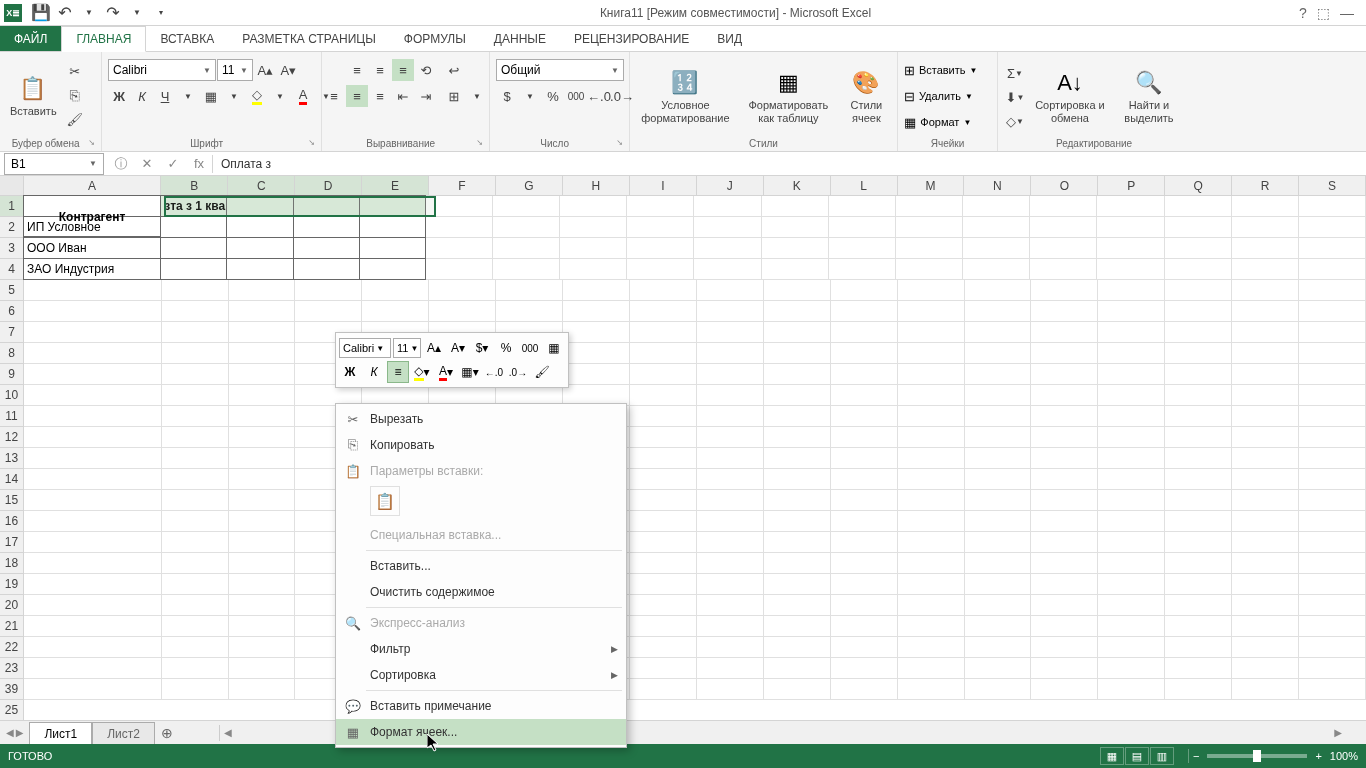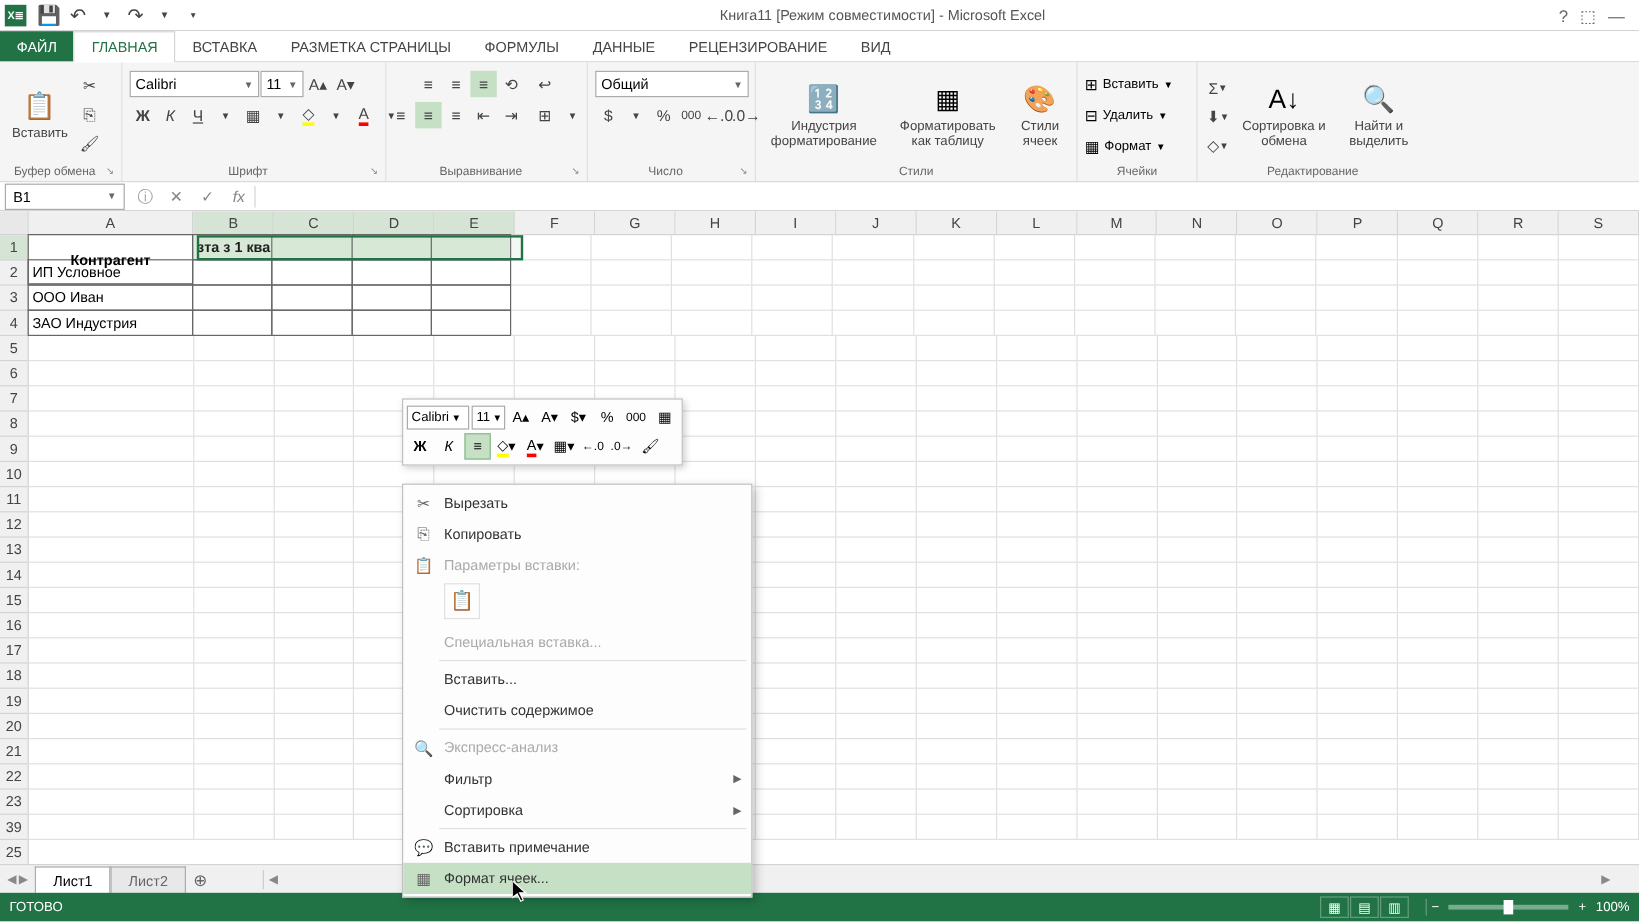--- a/index.html
+++ b/index.html
@@ -220,21 +220,21 @@
         <div class="small-btn">.0→</div>
       </div>
     </div>
     <div class="group-label"><span>Число</span><span class="launcher">↘</span></div>
   </div>
 
   <div class="ribbon-group" style="width:268px">
     <div class="group-body">
       <div class="big-btn">
         <div class="ico">🔢</div>
-        <div class="lbl">Индустрия форматирование</div>
+        <div class="lbl">Условное форматирование</div>
       </div>
       <div class="big-btn">
         <div class="ico">▦</div>
         <div class="lbl">Форматировать как таблицу</div>
       </div>
       <div class="big-btn">
         <div class="ico">🎨</div>
         <div class="lbl">Стили ячеек</div>
       </div>
     </div>
@@ -284,22 +284,23 @@
 
 <div class="formula-bar">
   <div class="name-box">
       <span>B1</span>
       <span class="arrow">▼</span>
     </div>
   <div class="fb-btns">
     <div class="fb-btn" style="color:#999">ⓘ</div>
     <div class="fb-btn">✕</div>
     <div class="fb-btn">✓</div>
-    <div class="fb-btn" style="font-style:italic">fx</div>
-  </div>
+    <div class="fb-btn" style="">fx</div>
+  </div>
+  <div class="fb-input">Оплата з</div>
 </div>
 
 <div class="grid-area">
   <div class="col-headers">
     <div class="select-all"></div>
     <div class="col-head" style="width:140px">A</div>
     <div class="col-head sel" style="width:68px">B</div>
     <div class="col-head sel" style="width:68px">C</div>
     <div class="col-head sel" style="width:68px">D</div>
     <div class="col-head sel" style="width:68px">E</div>

